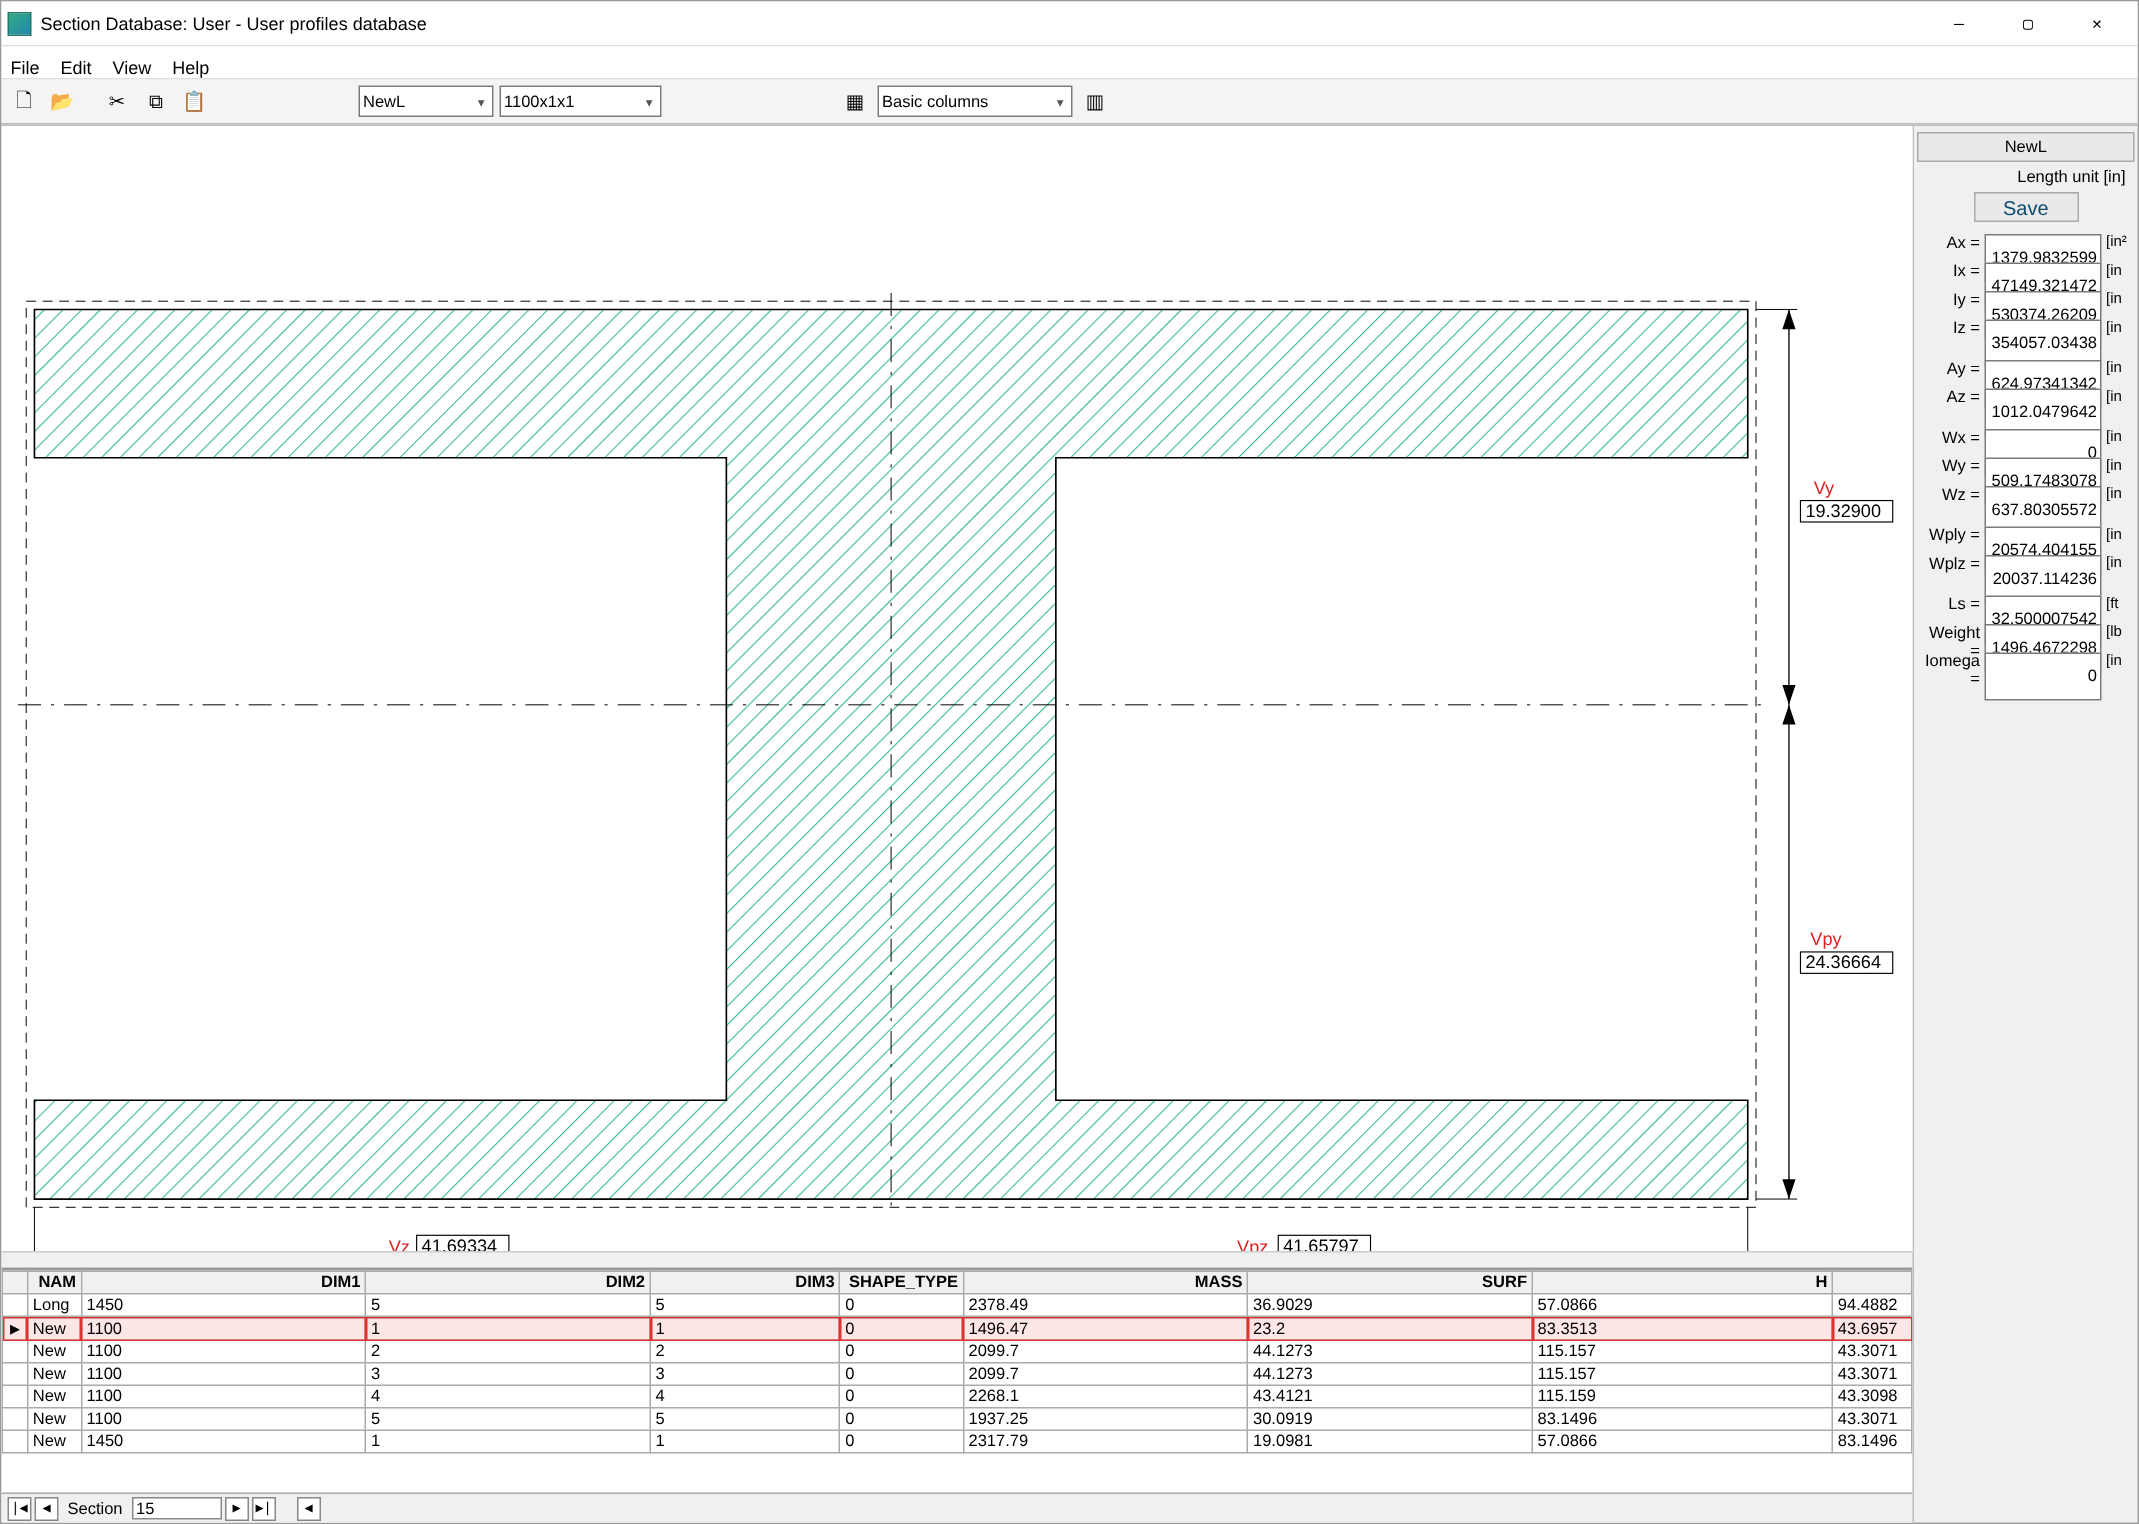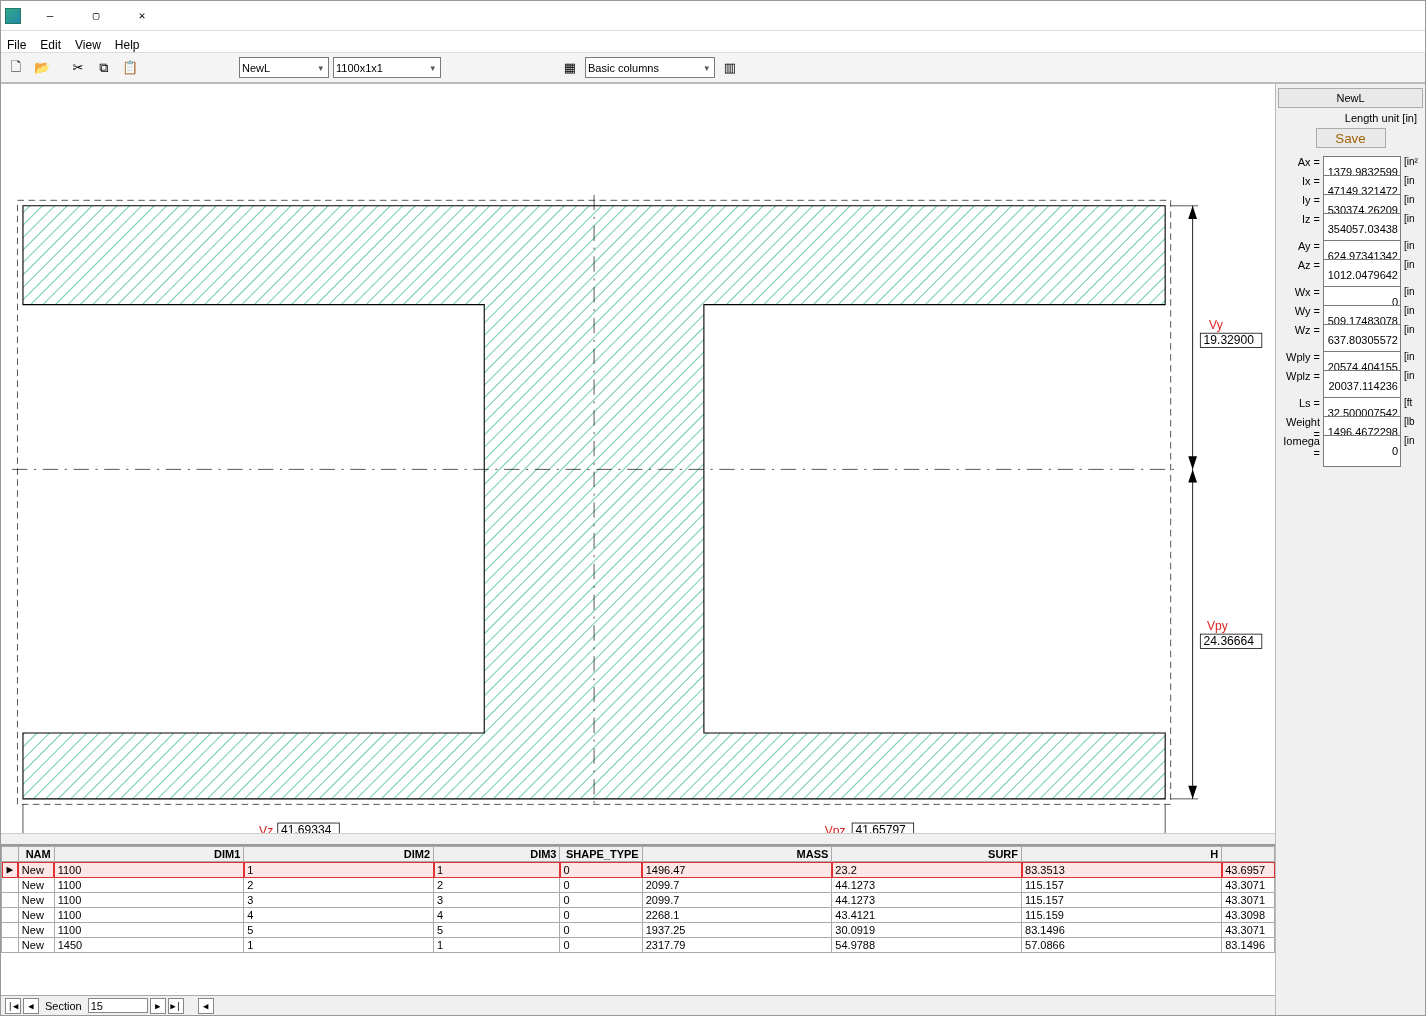--- a/index.html
+++ b/index.html
@@ -26,38 +26,39 @@
   th, td { border:1px solid #aaa; padding:1px 3px; font-size:11px; text-align:left; height:14px; white-space:nowrap; overflow:hidden; }
   th { background:#f0f0f0; font-weight:bold; text-align:right; }
   tr.selected td { background:#fde6e6; outline:1px solid #d33; outline-offset:-1px;}
   .rowmarker { width:14px; text-align:center; font-family:monospace; }
   .navbar { height:20px; border-top:1px solid #aaa; display:flex; align-items:center; padding:0 4px; gap:2px; background:#f0f0f0;}
   .navbtn { width:16px; height:16px; border:1px solid #888; background:#fff; font-size:9px; display:flex; align-items:center; justify-content:center; font-family:monospace;}
 
   .rightpane { width:150px; border-left:1px solid #bbb; background:#f0f0f0; display:flex; flex-direction:column; padding:4px 2px; gap:2px;}
   .rightpane .header { text-align:center; border:1px solid #aaa; background:#e9e9e9; padding:3px 0; font-size:11px;}
   .rightpane .lu { text-align:right; font-size:11px; padding:2px 6px;}
-  .rightpane button { width:70px; margin:0 auto 6px auto; height:20px; background:#e9e9e9; border:1px solid #aaa; color:#a16207;}
+  .rightpane button { width:70px; margin:0 auto 6px auto; height:20px; background:#e9e9e9; border:1px solid #aaa; color:#0c4a6e;}
   .prow { display:flex; align-items:flex-start; gap:3px; height:19px; }
   .prow .lab { width:42px; text-align:right; font-size:11px;}
   .prow input { width:78px; height:32px; border:1px solid #7a7a7a; font-size:11px; text-align:right; padding:0 2px;}
   .prow .unit { width:16px; font-size:10px;}
   .pgap { height:8px;}
   .dim-label-red { fill:#d22; font-size:11px; font-family:Arial; }
   .dim-box { fill:#fff; stroke:#000; stroke-width:0.7; }
   .dim-text { fill:#000; font-size:11px; font-family:Arial;}
   .hscroll { height:16px; background:#f0f0f0; border-top:1px solid #ccc;}
 </style>
 </head>
 <body>
 
 <div class="window">
 
   <div class="titlebar">
     <div class="appicon"></div>
+    <div class="title">Section Database: User - User profiles database</div>
     <div class="wbtn">—</div>
     <div class="wbtn">▢</div>
     <div class="wbtn">✕</div>
   </div>
 
   <div class="menubar">
     <span>File</span>
     <span>Edit</span>
     <span>View</span>
     <span>Help</span>
@@ -161,20 +162,32 @@
                 <th>DIM2</th>
                 <th>DIM3</th>
                 <th>SHAPE_TYPE</th>
                 <th>MASS</th>
                 <th>SURF</th>
                 <th>H</th>
                 <th></th>
               </tr>
             </thead>
           <tbody id="tbody">
+              <tr>
+                <td class="rowmarker"></td>
+                <td>Long</td>
+                <td>1450</td>
+                <td>5</td>
+                <td>5</td>
+                <td>0</td>
+                <td>2378.49</td>
+                <td>36.9029</td>
+                <td>57.0866</td>
+                <td>94.4882</td>
+              </tr>
               <tr class="selected">
                 <td class="rowmarker">▶</td>
                 <td>New</td>
                 <td>1100</td>
                 <td>1</td>
                 <td>1</td>
                 <td>0</td>
                 <td>1496.47</td>
                 <td>23.2</td>
                 <td>83.3513</td>
@@ -229,21 +242,21 @@
                 <td>43.3071</td>
               </tr>
               <tr>
                 <td class="rowmarker"></td>
                 <td>New</td>
                 <td>1450</td>
                 <td>1</td>
                 <td>1</td>
                 <td>0</td>
                 <td>2317.79</td>
-                <td>54.9788</td>
+                <td>19.0981</td>
                 <td>57.0866</td>
                 <td>83.1496</td>
               </tr>
             </tbody>
         </table>
         <div style="flex:1"></div>
         <div class="navbar">
           <div class="navbtn">|◀</div>
           <div class="navbtn">◀</div>
           <span style="padding:0 4px">Section</span>

